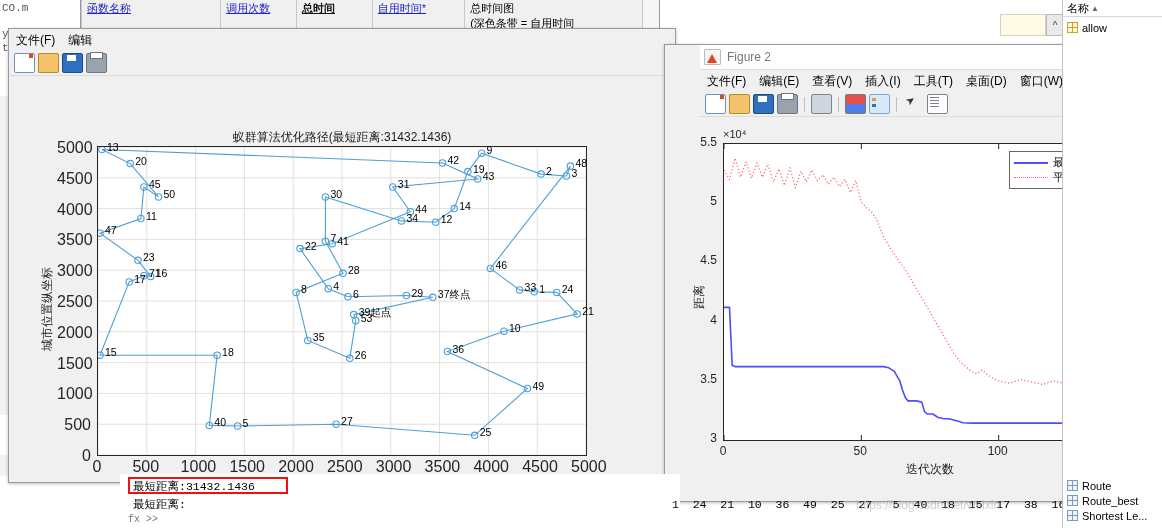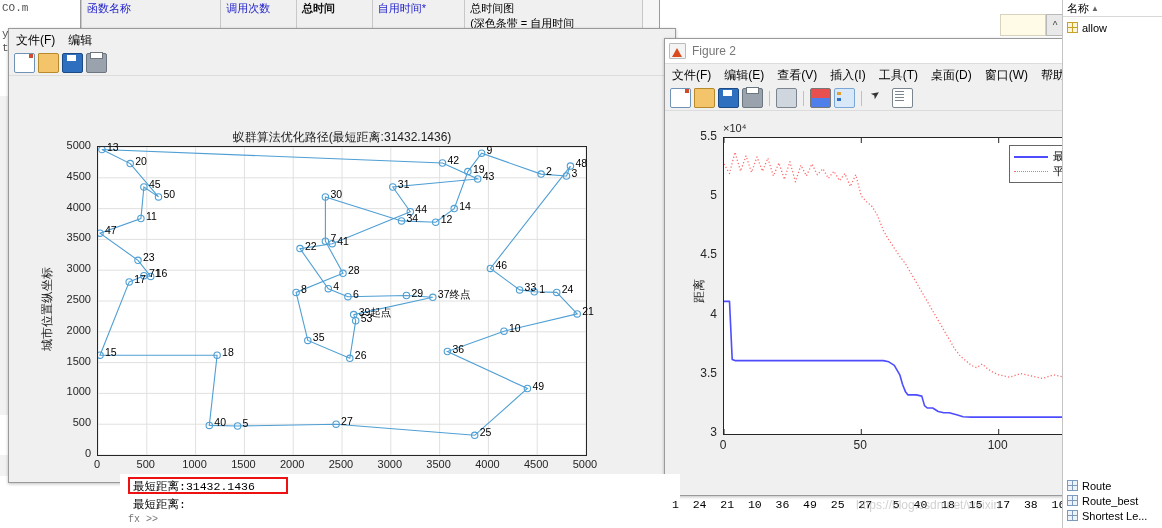--- a/index.html
+++ b/index.html
@@ -16,21 +16,21 @@
   #profiler{
     position:absolute;left:80px;top:-4px;width:580px;height:100px;
     background:#f6f6f6;border:1px solid #9a9a9a;box-sizing:border-box;
   }
   #profiler table{border-collapse:collapse;width:562px;table-layout:fixed;background:#fff;}
   #profiler th,#profiler td{
     border:1px solid #c8c8c8;vertical-align:top;padding:3px 5px;font-size:11px;
     font-weight:normal;text-align:left;background:#f0f0f0;
   }
   #profiler tbody td{background:#ffffff;}
-  #profiler th a,#profiler td a{color:#2222cc;cursor:pointer;text-align:center;}
+  #profiler th a,#profiler td a{color:#2222cc;text-decoration:underline;cursor:pointer;text-align:center;}
   #profiler th.b a{font-weight:bold;color:#111;}
   .bar-wrap{width:100%;height:11px;margin-top:2px;}
   .bar-dark{display:inline-block;height:11px;background:#0000d8;vertical-align:top;}
   .bar-light{display:inline-block;height:11px;background:#12bdf0;vertical-align:top;}
   .scroll-arrow{position:absolute;right:4px;width:16px;text-align:center;color:#333;font-size:11px;}
   .resizer{position:absolute;right:2px;bottom:2px;width:10px;height:10px;
     background:radial-gradient(circle,#999 1px,transparent 1px);background-size:3px 3px;}
   
   .figwin{position:absolute;background:#f0f0f0;border:1px solid #9a9a9a;box-sizing:border-box;
      box-shadow:0 1px 3px rgba(0,0,0,.25);}
@@ -70,21 +70,21 @@
      transform:rotate(-35deg);}
   .g-doc{background:#fff;border:1px solid #7b858f;}
   .g-doc:after{content:"";position:absolute;left:2px;top:2px;width:9px;height:1px;background:#7b858f;
      box-shadow:0 3px 0 #7b858f,0 6px 0 #7b858f,0 9px 0 #7b858f;}
   .figbody{background:#f0f0f0;position:relative;}
   
   .axes{position:absolute;background:#ffffff;border:1px solid #262626;box-sizing:border-box;}
   .axtitle{position:absolute;text-align:center;font-size:12px;color:#1a1a1a;white-space:nowrap;}
   .xlabel,.ylabel{position:absolute;font-size:12px;color:#1a1a1a;white-space:nowrap;}
   .ylabel{transform-origin:0 0;}
-  .tick{position:absolute;font-size:11px;color:#262626;white-space:nowrap;}
+  .tick{position:absolute;font-size:16px;color:#262626;white-space:nowrap;}
   .expstr{position:absolute;font-size:11px;color:#262626;}
   svg{display:block;}
   
   #console{position:absolute;left:120px;top:474px;width:560px;height:54px;background:#fff;
      font-family:"Liberation Mono","DejaVu Sans Mono",monospace;font-size:11.5px;color:#000;}
   .redbox{position:absolute;left:8px;top:3px;width:160px;height:17px;border:2px solid #ee1111;
      box-sizing:border-box;}
   .cline{position:absolute;white-space:pre;}
   
   #workspace{position:absolute;left:1062px;top:0;width:100px;height:528px;background:#fff;
@@ -348,21 +348,21 @@
         <div class="nodelabel" style="left:500.0px;top:221.2px;">10</div>
         <div class="nodelabel" style="left:523.4px;top:278.5px;">49</div>
         <div class="nodelabel" style="left:470.7px;top:325.3px;">25</div>
         <div class="nodelabel" style="left:332.1px;top:314.2px;">27</div>
       </div>
     <div class="xlabel" style="left:88px;top:372px;width:490px;text-align:center;">城市位置横坐标</div>
     <div class="ylabel" style="left:30px;top:250px;transform:rotate(-90deg);">城市位置纵坐标</div>
   </div>
 </div>
 
-<div class="figwin" id="fig2" style="left:664px;top:38px;width:496px;height:458px;">
+<div class="figwin" id="fig2" style="left:664px;top:44px;width:496px;height:458px;padding-left:35px;">
   <div class="figtitle">
     <div class="mlicon"></div>
     <div class="tname">Figure 2</div>
     <div class="wbtns">
       <div class="wbtn">‒</div>
       <div class="wbtn">□</div>
       <div class="wbtn close">✕</div>
     </div>
   </div>
   <div class="menubar">
@@ -419,20 +419,21 @@
         <div class="tick" style="left:454.0px;top:325px;width:32px;text-align:center;font-size:12px;">150</div>
       </div>
     <div id="fig2-yticks">
         <div class="tick" style="left:22px;top:312.0px;width:30px;text-align:right;font-size:12px;">3</div>
         <div class="tick" style="left:22px;top:252.8px;width:30px;text-align:right;font-size:12px;">3.5</div>
         <div class="tick" style="left:22px;top:193.6px;width:30px;text-align:right;font-size:12px;">4</div>
         <div class="tick" style="left:22px;top:134.4px;width:30px;text-align:right;font-size:12px;">4.5</div>
         <div class="tick" style="left:22px;top:75.2px;width:30px;text-align:right;font-size:12px;">5</div>
         <div class="tick" style="left:22px;top:16.0px;width:30px;text-align:right;font-size:12px;">5.5</div>
       </div>
+    <div class="xlabel" style="left:58px;top:342px;width:414px;text-align:center;">迭代次数</div>
     <div class="ylabel" style="left:26px;top:190px;transform:rotate(-90deg);">距离</div>
 
     <div class="legendbox" style="left:344px;top:32px;width:120px;height:38px;">
       <div class="legitem" style="margin-top:3px;">
         <span class="legline"></span>
         <span>最短距离</span>
       </div>
       <div class="legitem">
         <span class="legline dot"></span>
         <span>平均距离</span>

